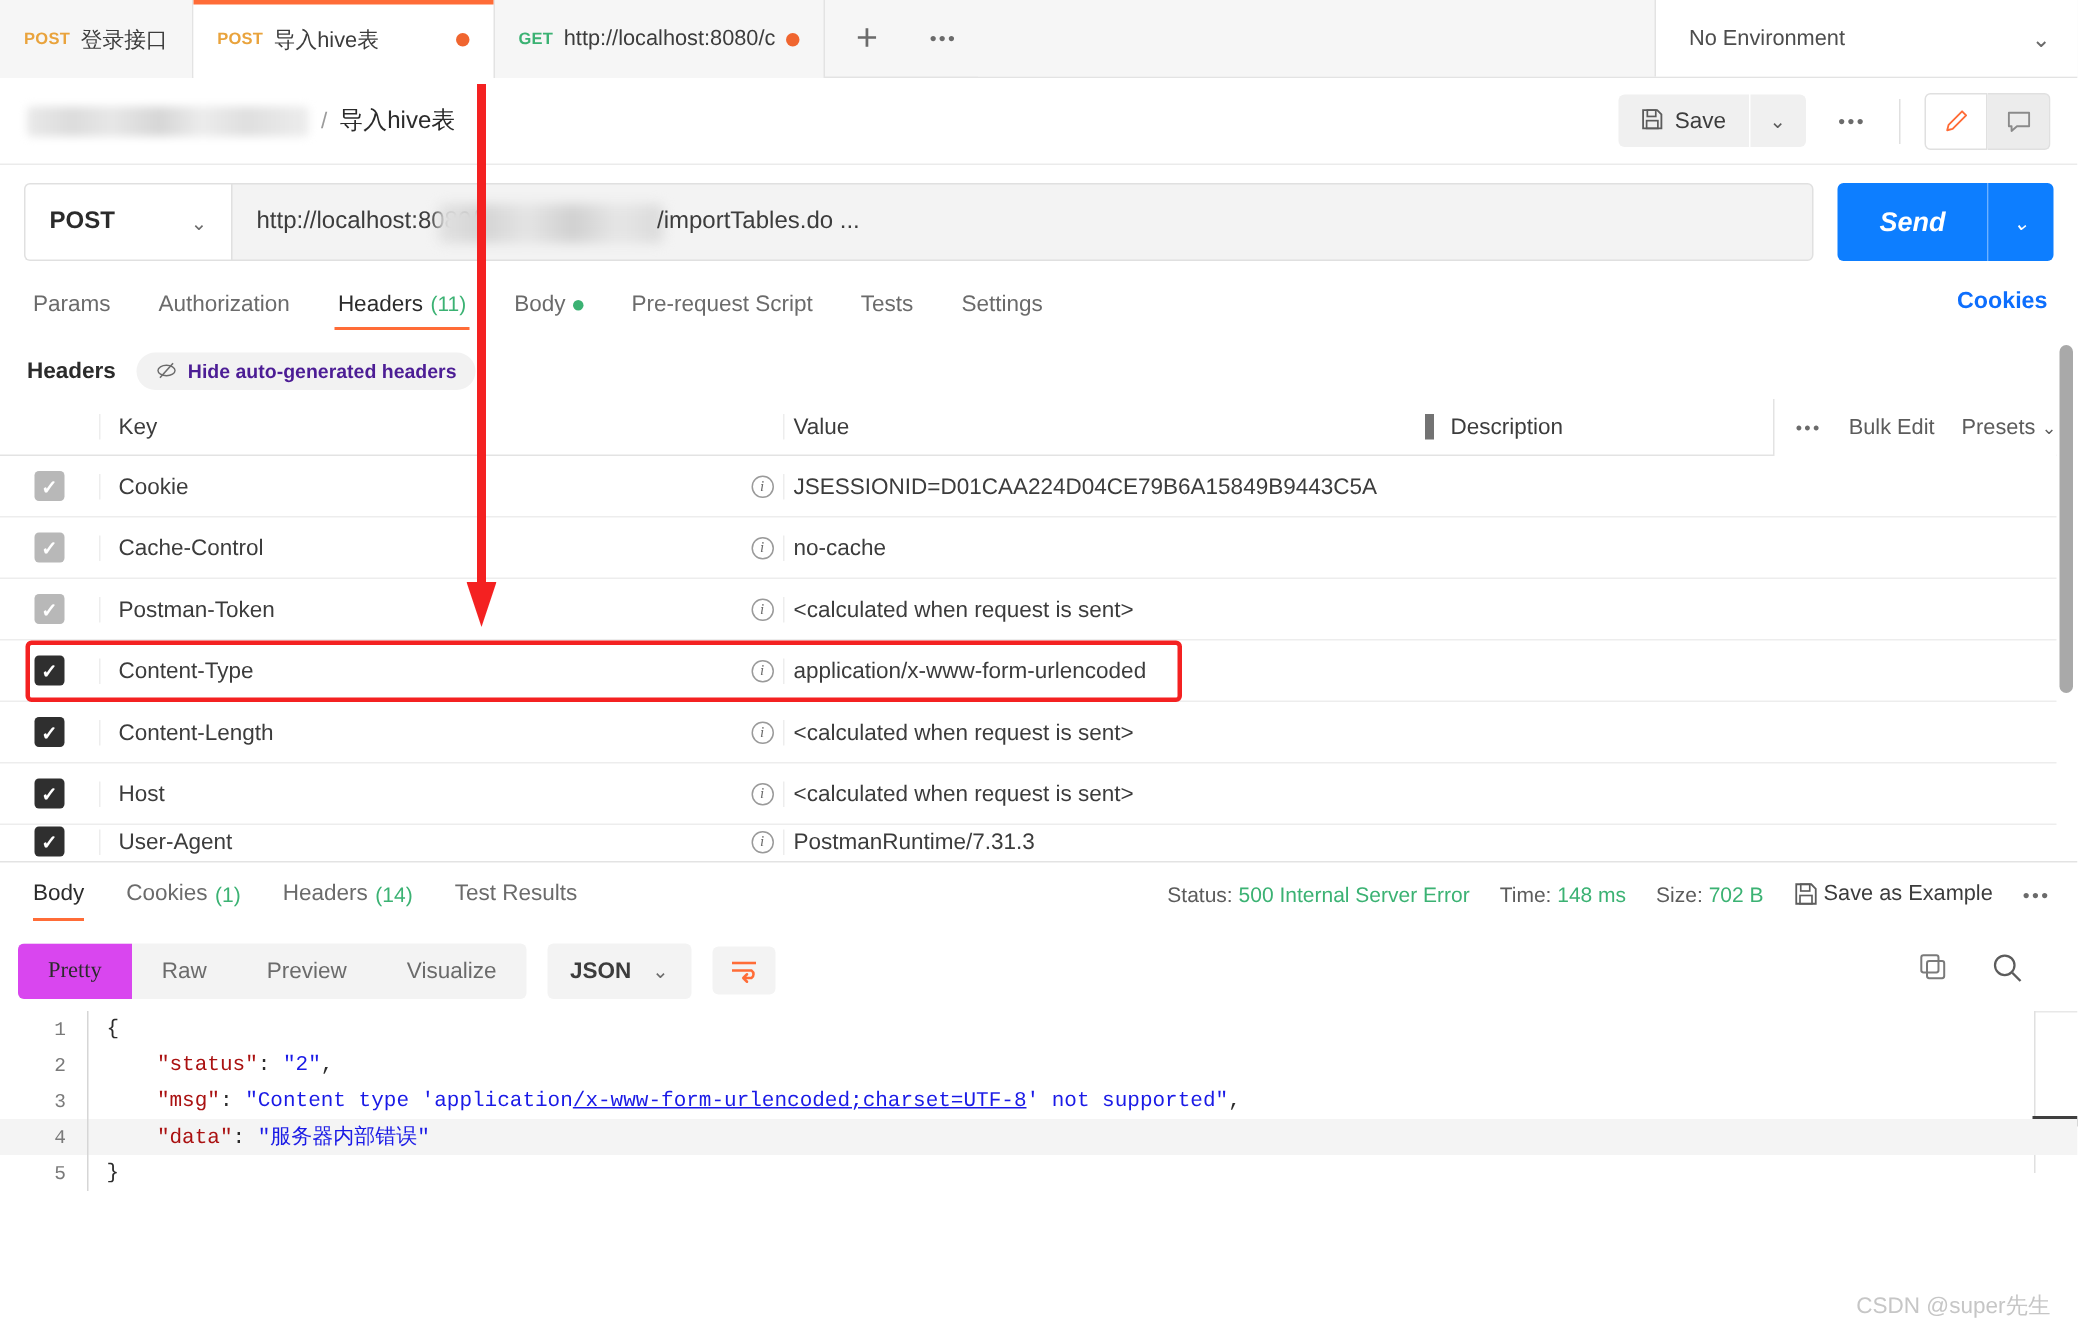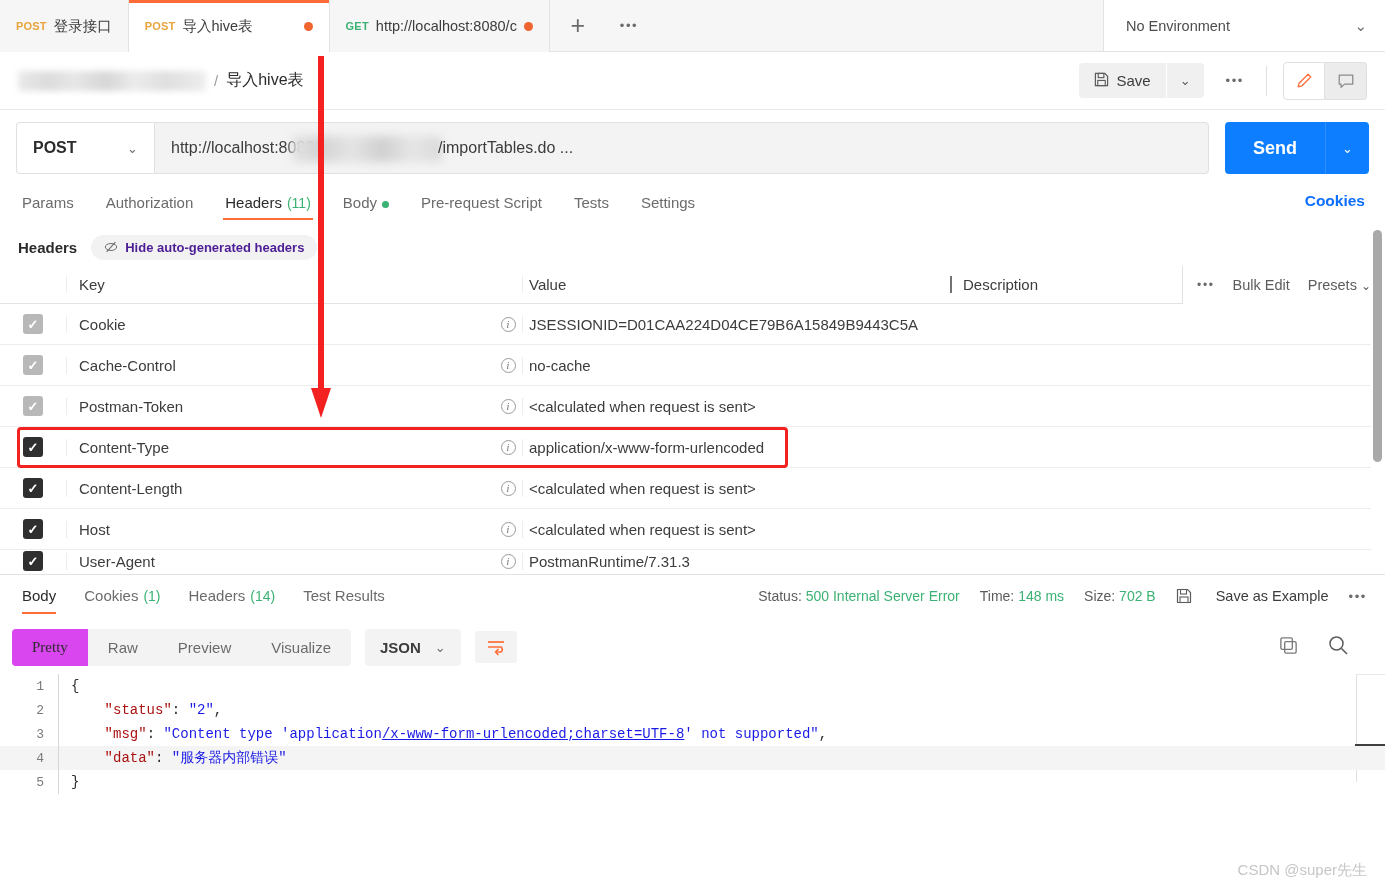--- a/index.html
+++ b/index.html
@@ -100,21 +100,21 @@
     background: #f3f3f3; display: flex; align-items: center; padding: 0 16px;
     font-size: 16px; color: #3c3c3c; position: relative; overflow: hidden;
   }
   .url-blur {
     position: absolute; left: 137px; top: 13px; width: 150px; height: 26px;
     border-radius: 4px;
     background: linear-gradient(90deg,#e2e2e2 0%,#d4d4d4 20%,#e4e4e4 40%,#d0d0d0 60%,#e6e6e6 80%,#dadada 100%);
     filter: blur(4px);
   }
   .url-tail { position: absolute; left: 283px; }
-  .send-wrap { display: flex; margin-left: 16px; }
+  .send-wrap { display: flex; margin-left: 16px; font-style: italic; }
   .send-btn {
     background: #0d7eff; color: #fff; font-size: 18px; font-weight: bold;
     padding: 0 28px; height: 52px; display: flex; align-items: center;
     border-radius: 4px 0 0 4px;
   }
   .send-caret {
     background: #0d7eff; color: #fff; height: 52px; width: 44px;
     display: flex; align-items: center; justify-content: center;
     border-radius: 0 4px 4px 0; border-left: 1px solid #2f8fff; font-size: 13px;
   }
@@ -154,21 +154,21 @@
   }
 
   
   .tbl { position: absolute; left: 0; top: 266px; width: 1371px; }
   .trow { display: flex; border-bottom: 1px solid #ededed; height: 41px; align-items: center; }
   .trow.head { height: 38px; background: #fff; border-bottom: 1px solid #e3e3e3; justify-content: space-between; }
   .c-chk { width: 66px; display: flex; align-items: center; justify-content: center; flex: none; }
   .c-key { width: 428px; flex: none; padding-left: 0px; display:flex; align-items:center; border-left: 1px solid #ededed;}
   .c-info { width: 28px; flex: none; display: flex; align-items: center; justify-content: center; }
   .c-val { width: 428px; flex: none; display: flex; align-items: center; padding-left: 6px; border-left: 1px solid #ededed;}
-  .c-desc { flex: 1; display: flex; align-items: center; padding-left: 11px; border-left: 2px solid #737373;}
+  .c-desc { flex: 1; display: flex; align-items: center; padding-left: 11px; border-left: 6px solid #737373;}
   .th { font-size: 15px; color: #3c3c3c; }
   .td { font-size: 15px; color: #3c3c3c; }
   .keytext { padding-left: 12px; }
   .chk {
     width: 20px; height: 20px; border-radius: 3px;
     display: flex; align-items: center; justify-content: center;
     font-size: 13px; color: #fff; font-weight: bold;
   }
   .chk.gray { background: #b8b8b8; }
   .chk.dark { background: #2f2f2f; }
@@ -202,21 +202,21 @@
   }
   .rsp-tab:first-child { padding-left: 4px; }
   .rsp-tab.active { color: #2b2b2b; }
   .rsp-tab.active::after {
     content: ""; position: absolute; left: 4px; right: 14px; bottom: 3px; height: 2px;
     background: #ff6c37;
   }
   .meta { margin-left: auto; display: flex; align-items: flex-end; gap: 20px; }
   .meta-item { font-size: 14px; color: #5c5c5c; }
   .meta-item b { color: #3bb273; font-weight: normal; }
-  .save-ex { display: flex; align-items: center; gap: 24px; font-size: 14.5px; color: #3c3c3c; }
+  .save-ex { display: flex; align-items: center; gap: 4px; font-size: 14.5px; color: #3c3c3c; }
   .meta .d3 { color: #6b6b6b; letter-spacing: 1.6px; font-size: 13px; }
 
   .viewbar {
     position: absolute; left: 0; top: 620px; width: 1385px; height: 54px;
     display: flex; align-items: center; padding: 0 12px; gap: 14px;
   }
   .segwrap { display: flex; background: #f3f3f3; border-radius: 4px; overflow: hidden; }
   .seg { padding: 10px 20px; font-size: 15px; color: #6b6b6b; }
   .seg.active { background: #d946ef; color: #2b2b2b; font-family: Liberation Serif, serif; }
   .json-sel {

